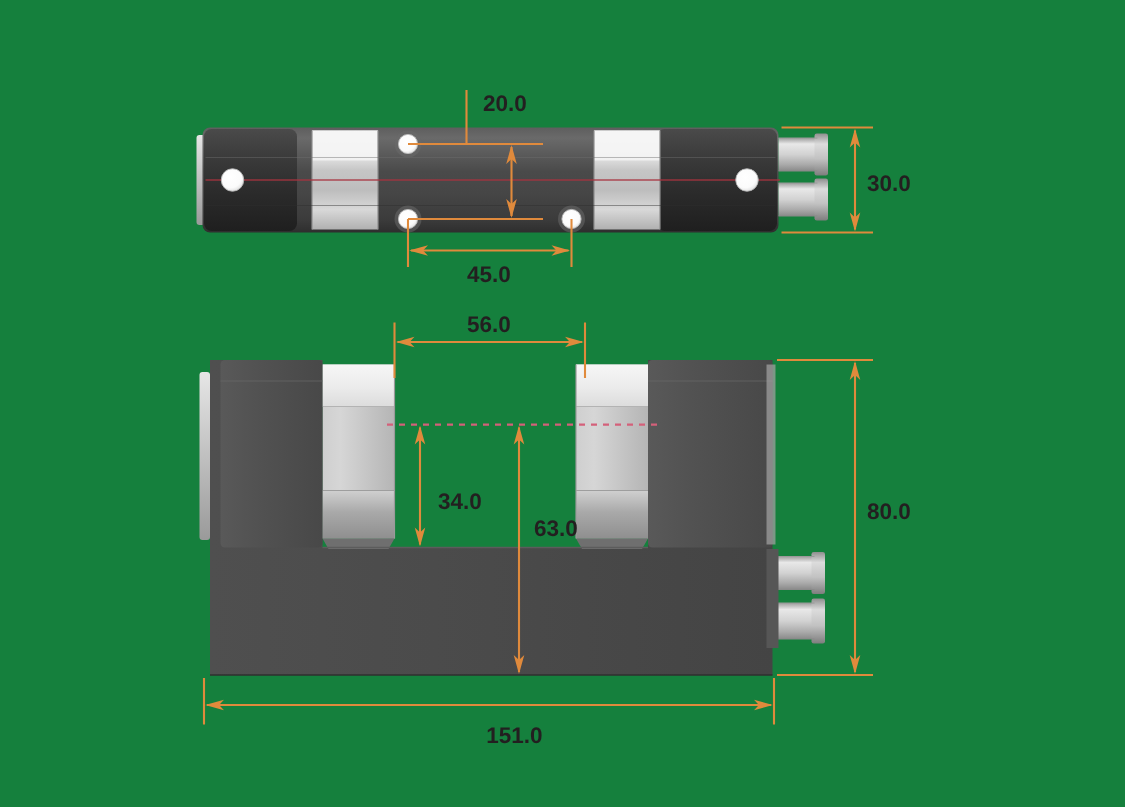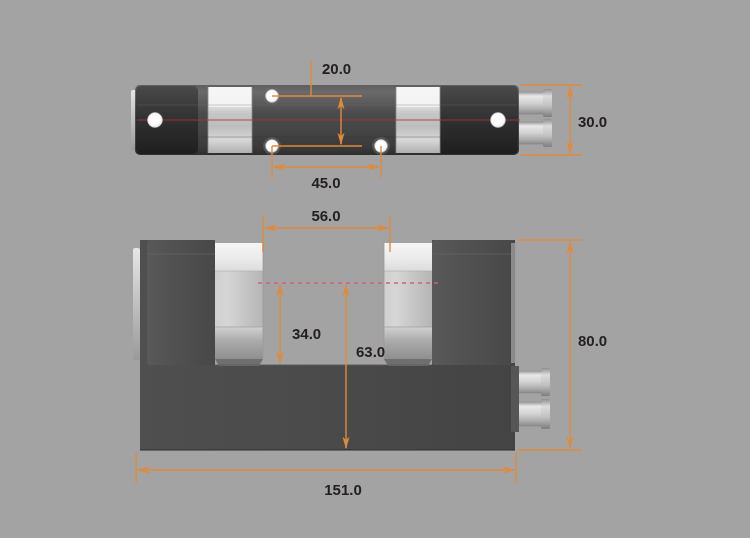--- a/index.html
+++ b/index.html
@@ -11,21 +11,21 @@
     background: #ffffff;
     font-family: "Liberation Sans", sans-serif;
     overflow: hidden;
     position: relative;
   }
   #stage {
     position: absolute;
     left: 0; top: 0;
     width: 750px;
     height: 538px;
-    background: #a3a3a3;
+    background: #15803d;
   }
   svg.drawing {
     position: absolute;
     left: 0; top: 0;
     width: 750px;
     height: 538px;
     display: block;
   }
   .dim-label {
     font-family: "Liberation Sans", sans-serif;

